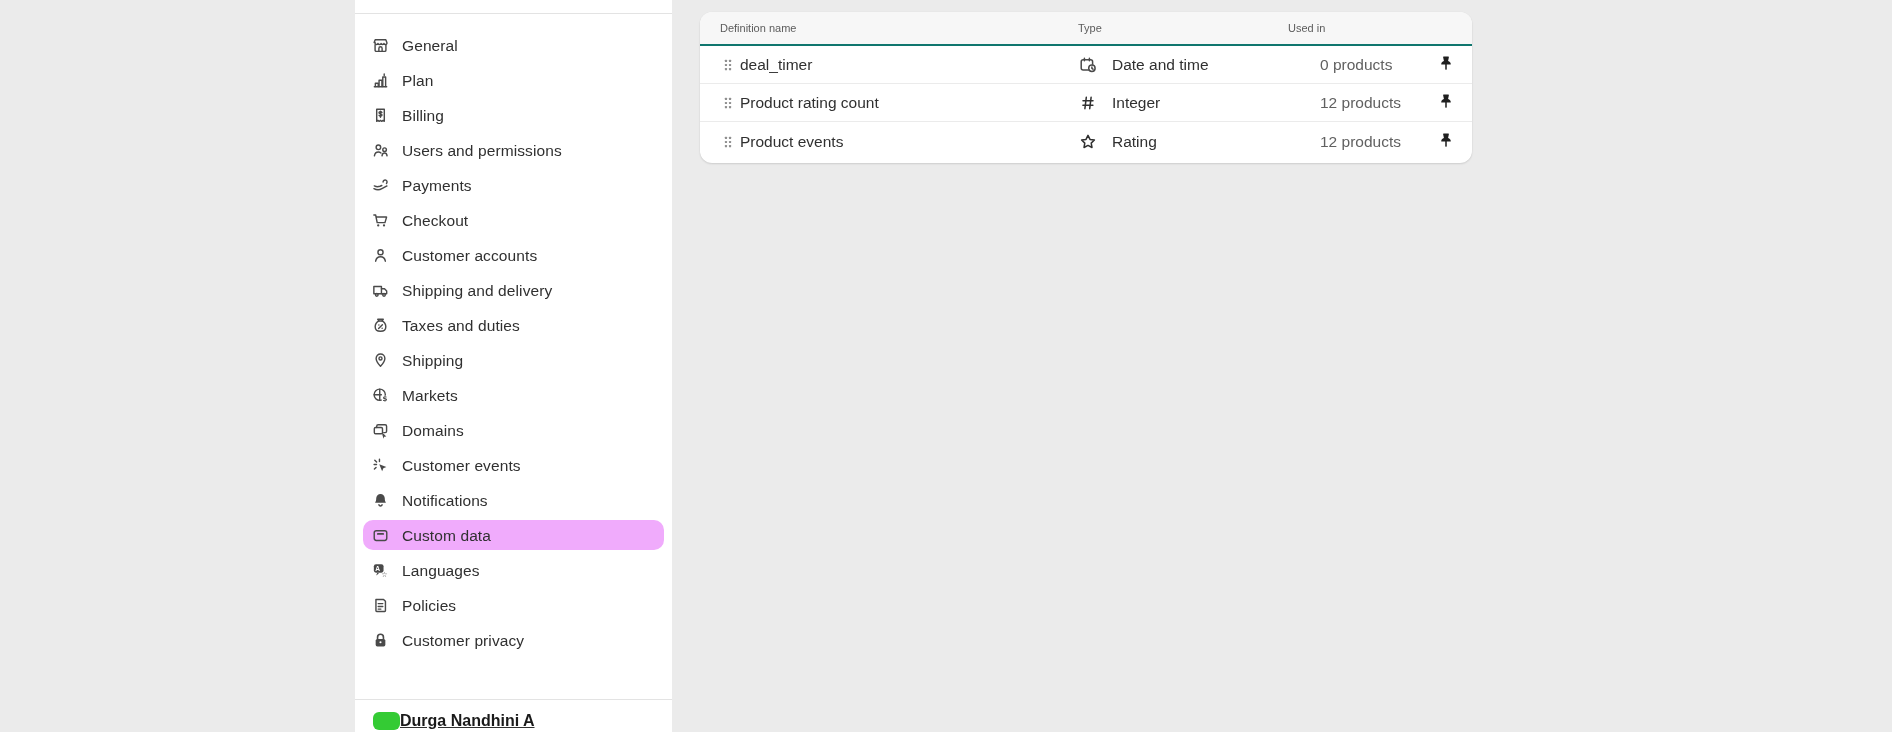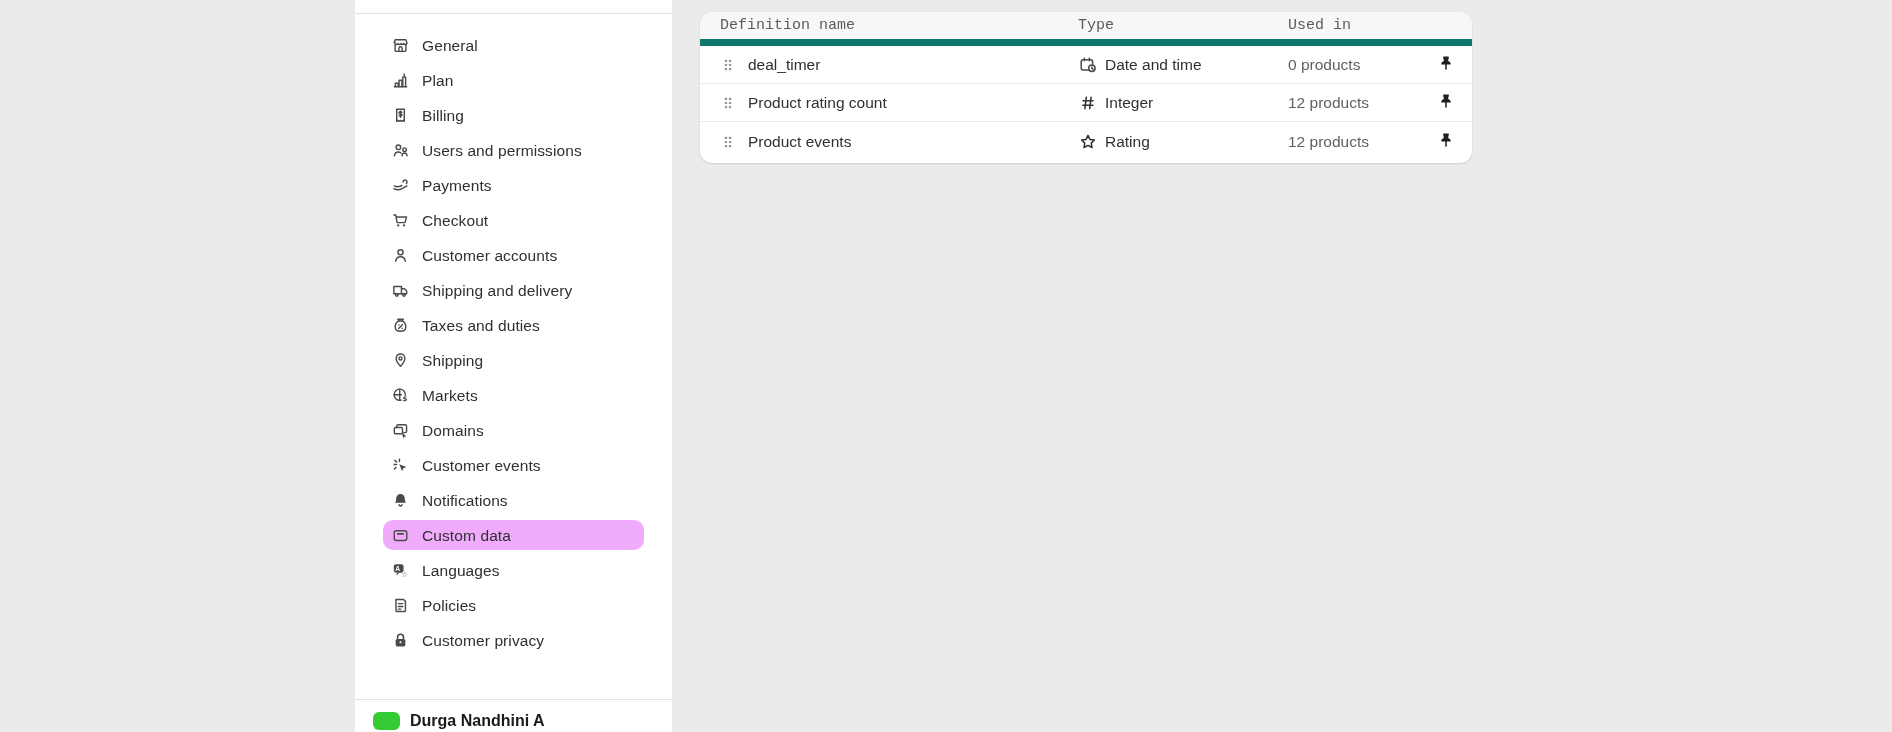--- a/index.html
+++ b/index.html
@@ -4,55 +4,55 @@
 <style>
   html,body{margin:0;padding:0;background:#ebebeb;}
   .screen{
     position:relative;width:1892px;height:732px;overflow:hidden;
     background:#ebebeb;font-family:"Liberation Sans",sans-serif;
     -webkit-font-smoothing:antialiased;color:#303030;
   }
   
   .sidebar{position:absolute;left:355px;top:0;width:317px;height:732px;background:#ffffff;}
   .sidebar-top-divider{position:absolute;left:0;top:13px;width:100%;height:1px;background:#e3e3e3;}
-  .nav{position:absolute;left:0;top:30px;width:100%;padding:0 28px;box-sizing:border-box;}
+  .nav{position:absolute;left:0;top:30px;width:100%;padding:0 8px;box-sizing:border-box;}
   .nav-item{
     display:flex;align-items:center;gap:12px;height:30px;margin-bottom:5px;
     padding:0 8px;border-radius:10px;cursor:pointer;
   }
   .nav-item.selected{background:#f0abfc;}
   .nav-icon{width:19px;height:19px;flex:0 0 19px;display:flex;align-items:center;justify-content:center;}
   .nav-icon svg{display:block;}
   .nav-label{font-size:15.5px;line-height:19px;color:#303030;letter-spacing:.1px;white-space:nowrap;}
   .sidebar-bottom-divider{position:absolute;left:0;top:699px;width:100%;height:1px;background:#e3e3e3;}
-  .user-row{position:absolute;left:18px;top:712px;display:flex;align-items:flex-end;gap:10px;cursor:pointer;}
+  .user-row{position:absolute;left:18px;top:712px;display:flex;align-items:flex-end;cursor:pointer;text-decoration:underline;}
   .user-avatar{width:27px;height:18px;border-radius:6px;background:#34cb34;flex:0 0 27px;}
   .user-name{font-size:16px;font-weight:bold;color:#1a1a1a;white-space:nowrap;}
   
   .card{
     position:absolute;left:700px;top:12px;width:772px;height:151px;background:#ffffff;
     border-radius:12px;box-shadow:0 1px 2px rgba(0,0,0,.12),0 0 1px rgba(0,0,0,.08);
   }
   .thead,.trow{
     display:grid;grid-template-columns:350px 218px 132px 40px;
     align-items:center;box-sizing:border-box;padding:0 12px 0 20px;
   }
   .thead{
-    height:34px;background:#f7f7f7;border-bottom:7px solid #0f766e;
-    border-radius:12px 12px 0 0;color:#5c5c5c;font-size:15px;font-family:Liberation Mono, monospace;
+    height:34px;background:#f7f7f7;border-bottom:2px solid #0f766e;
+    border-radius:12px 12px 0 0;color:#5c5c5c;font-size:11px;
   }
   .trow{height:38px;border-bottom:1px solid #ebebeb;background:#fff;cursor:pointer;}
   .trow:last-child{border-bottom:none;border-radius:0 0 12px 12px;height:39px;}
-  .cell-name{display:flex;align-items:center;gap:12px;min-width:0;}
+  .cell-name{display:flex;align-items:center;gap:4px;min-width:0;}
   .drag-handle{width:16px;height:16px;flex:0 0 16px;display:flex;align-items:center;justify-content:center;cursor:grab;}
   .def-name{font-size:15.5px;color:#303030;white-space:nowrap;}
-  .cell-type{display:flex;align-items:center;gap:7px;padding-left:8px;}
+  .cell-type{display:flex;align-items:center;gap:14px;padding-left:8px;}
   .type-icon{width:20px;height:20px;display:flex;align-items:center;justify-content:center;}
   .type-label{font-size:15.5px;color:#303030;white-space:nowrap;}
-  .cell-used{font-size:15.5px;color:#616161;white-space:nowrap;}
+  .cell-used{font-size:15.5px;color:#616161;white-space:nowrap;margin-left:32px;}
   .cell-pin{display:flex;justify-content:flex-end;}
   .pin-btn{width:28px;height:28px;border:none;background:transparent;display:flex;align-items:center;justify-content:center;border-radius:8px;cursor:pointer;padding:0;}
 </style>
 </head>
 <body>
 
 <div class="screen">
 
   <div class="sidebar">
     <div class="sidebar-top-divider"></div>

